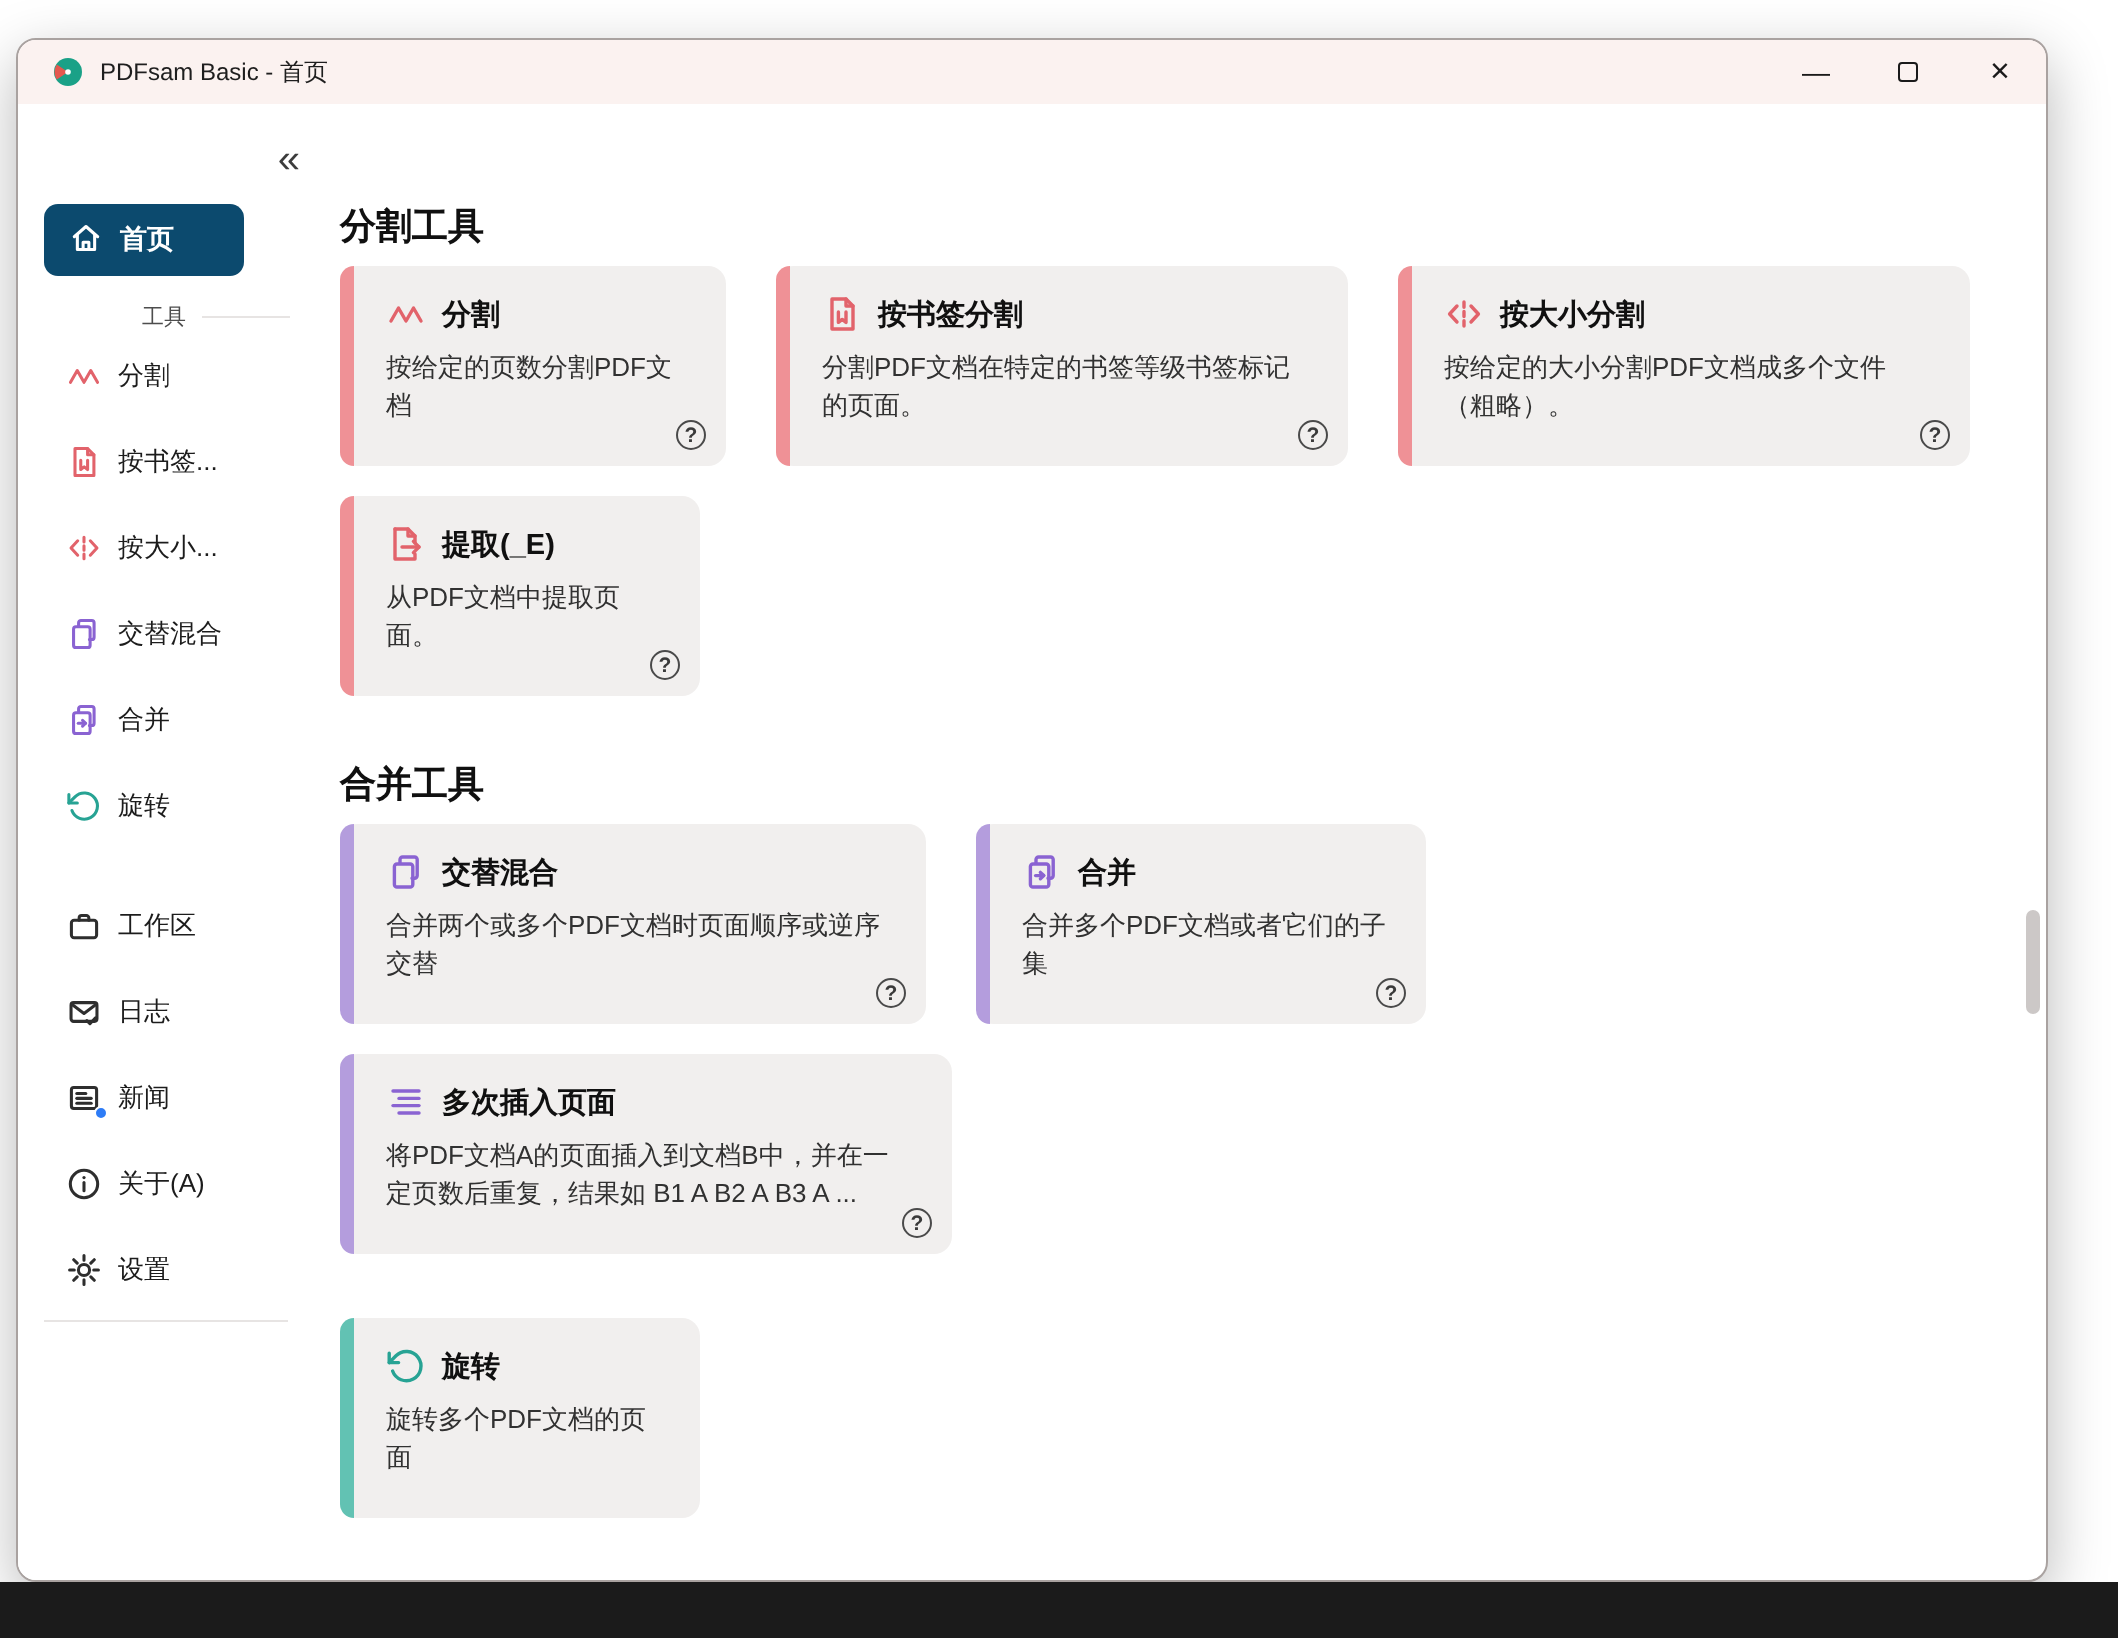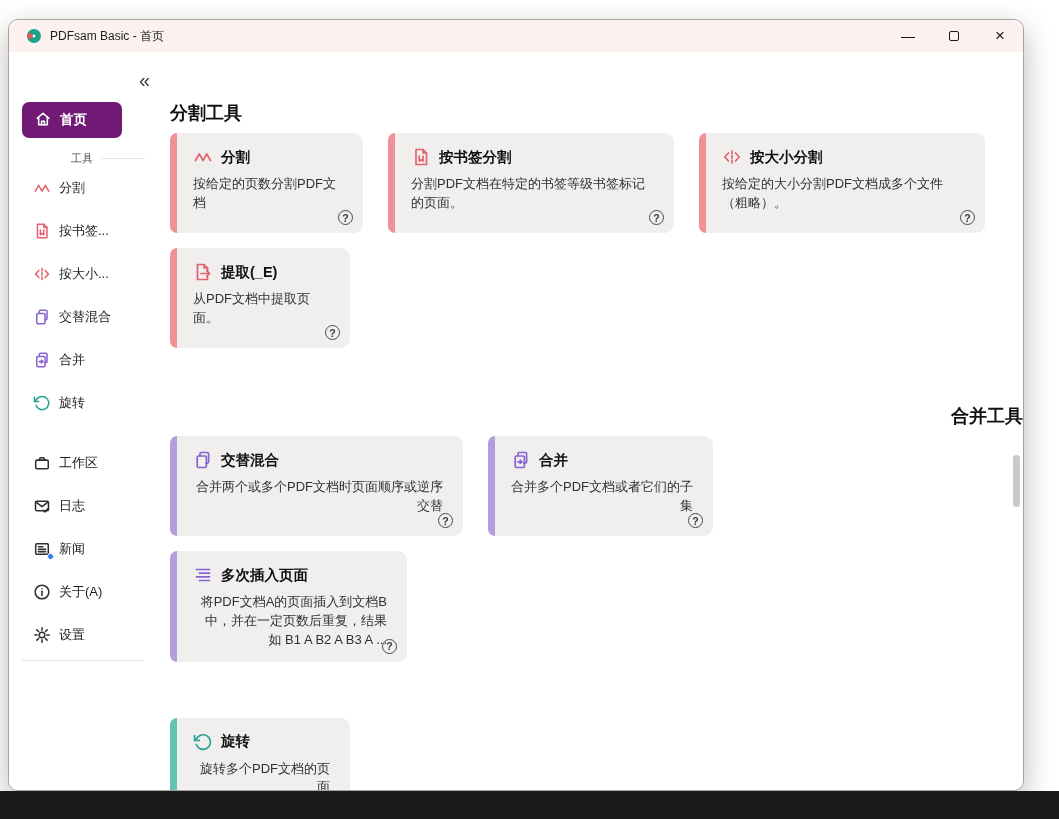--- a/index.html
+++ b/index.html
@@ -28,21 +28,21 @@
   .max-box { width:10px; height:10px; border:1.2px solid #1a1a1a; border-radius:2px; }
 
   
   .body-row { flex:1; display:flex; min-height:0; position:relative; overflow:hidden; }
 
   
   .sidebar { width:148px; flex:0 0 auto; position:relative; background:#ffffff; }
   .collapse { position:absolute; top:18px; right:7px; font-size:20px; color:#3c3c3c; line-height:1; cursor:pointer; }
   .home-btn {
     margin:50px 0 0 13px; width:100px; height:36px; border-radius:7px;
-    background:#701a75; color:#ffffff; display:flex; align-items:center;
+    background:#0c4a6e; color:#ffffff; display:flex; align-items:center;
     padding-left:12px; gap:8px; font-size:13.5px; font-weight:bold; cursor:pointer;
   }
   .tools-label { margin-top:13px; padding-left:14px; padding-right:12px; font-size:11px; color:#4d4d4d; display:flex; align-items:center; gap:8px;margin-left:48px; }
   .tools-label:after { content:""; flex:1; height:1px; background:#e7e4e3; }
   .nav-item { height:43px; display:flex; align-items:center; padding-left:24px; gap:8px; font-size:13px; color:#1c1c1c; cursor:pointer; }
   .nav-item .icon { display:inline-flex; position:relative; }
   .nav-item .icon svg { width:18px; height:18px; }
   .home-btn .icon svg { width:18px; height:18px; }
   .bottom-group { margin-top:17px; }
   .sidebar-divider { height:1px; background:#e7e4e3; margin:4px 13px; }
@@ -50,21 +50,21 @@
 
   .c-red { color:#e2636b; }
   .c-purple { color:#8a63d2; }
   .c-teal { color:#27a394; }
   .c-dark { color:#2e2e2e; }
 
   
   .main { flex:1; min-width:0; padding:49px 0 0 13px; overflow:hidden; }
   .section-title { font-size:18px; font-weight:700; color:#101010; line-height:25px; margin:0 0 7px 0; }
   .section { }
-  .section + .section { margin-top:56px;text-align:right; }
+  .section + .section { margin-top:32px; }
   .cards-row { display:flex; gap:25px; margin-bottom:15px; align-items:stretch; }
   .cards-row:last-child { margin-bottom:0; }
 
   .card {
     position:relative; background:#f1efee; border-radius:9px; min-height:100px;
     padding:14px 16px 12px 23px; cursor:pointer;
   }
   .accent { position:absolute; left:0; top:0; bottom:0; width:7px; border-radius:9px 0 0 9px; }
   .acc-red { background:#ef9196; }
   .acc-purple { background:#b49ddd; }
@@ -74,21 +74,21 @@
   .card-title .icon svg { width:20px; height:20px; }
   .card-desc { font-size:13px; color:#313131; line-height:1.45; padding-right:4px; }
   .help-badge {
     position:absolute; right:10px; bottom:8px; width:15px; height:15px;
     border:1.5px solid #4a4a4a; border-radius:50%; color:#3a3a3a;
     font-size:10.5px; font-weight:700; display:flex; align-items:center; justify-content:center;
   }
 
   .w-split { width:193px; }  .w-book { width:286px; }  .w-size { width:286px; }
   .w-extract { width:180px; } .w-mix { width:293px; } .w-merge { width:225px; }
-  .w-insert { width:237px; } .w-rotate { width:180px; }
+  .w-insert { width:306px; } .w-rotate { width:180px; }
 
   .scroll-thumb { position:absolute; right:3px; top:403px; width:7px; height:52px; border-radius:4px; background:#ccc8c7; }
 
   svg.ic { fill:none; stroke:currentColor; stroke-width:1.7; stroke-linecap:round; stroke-linejoin:round; }
 </style>
 </head>
 <body>
 
 <div class="window">
 

